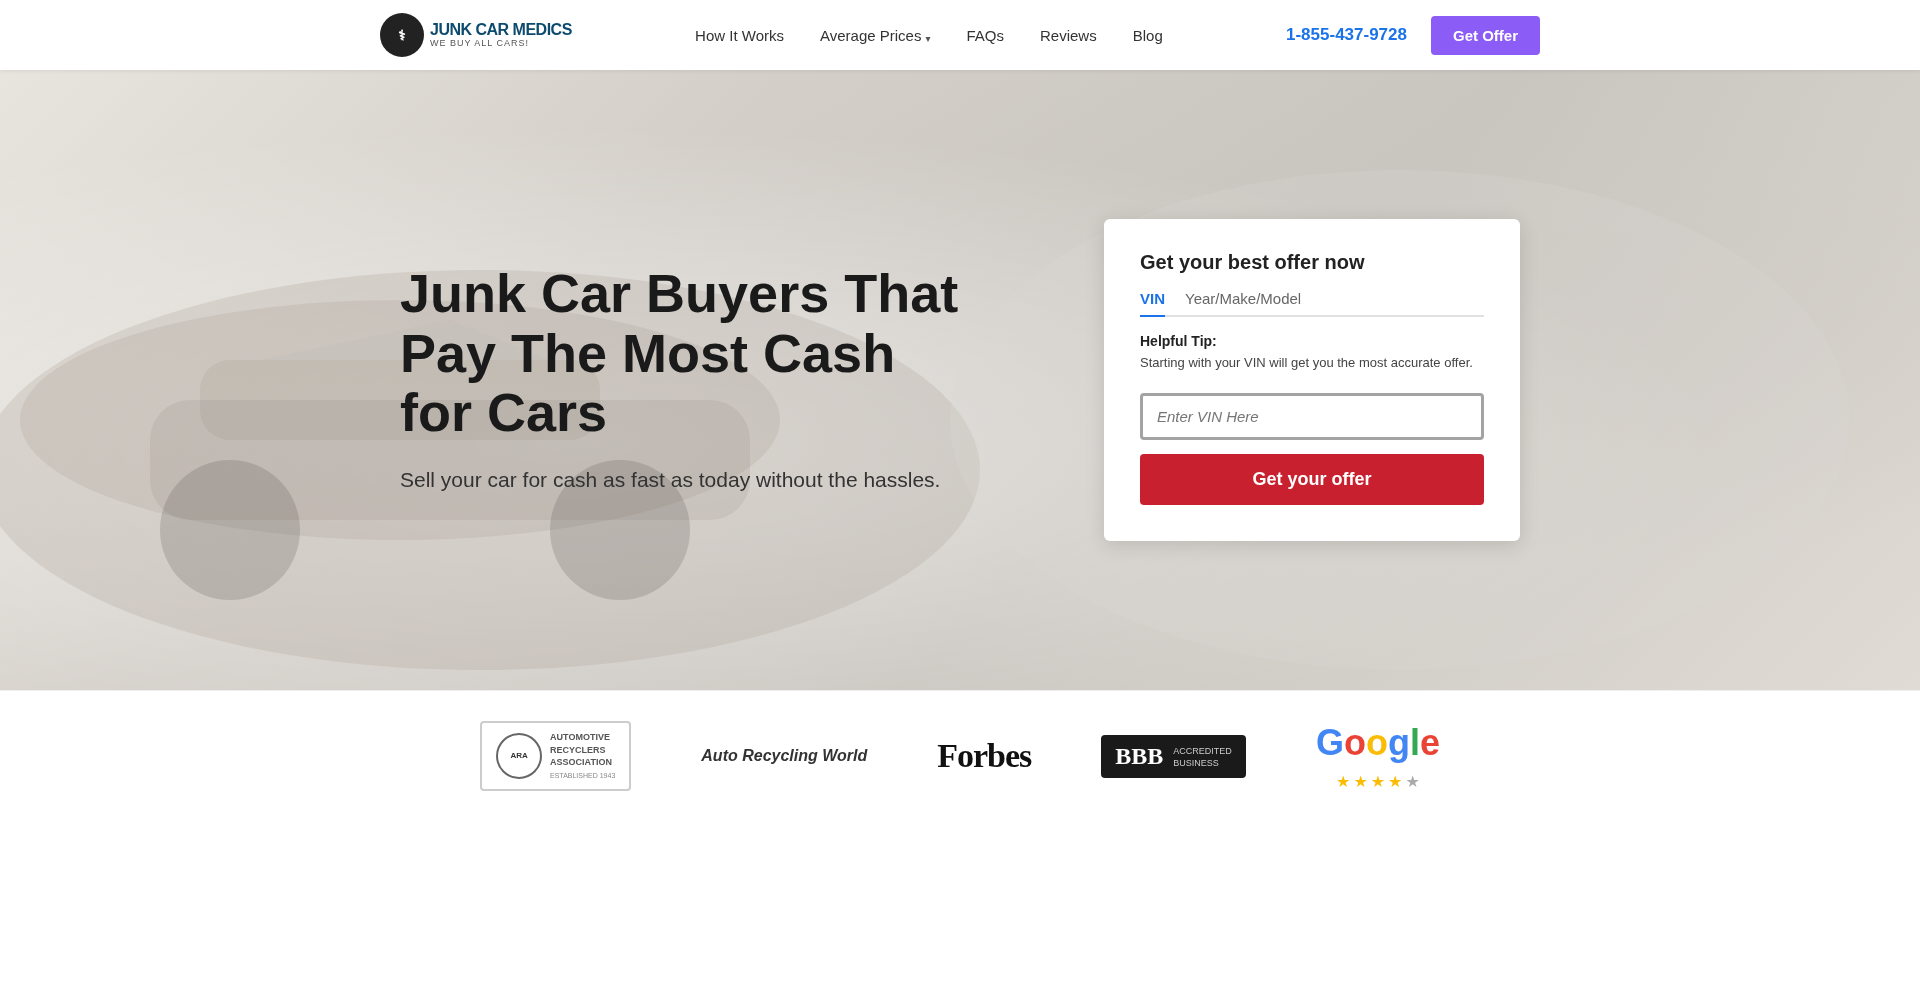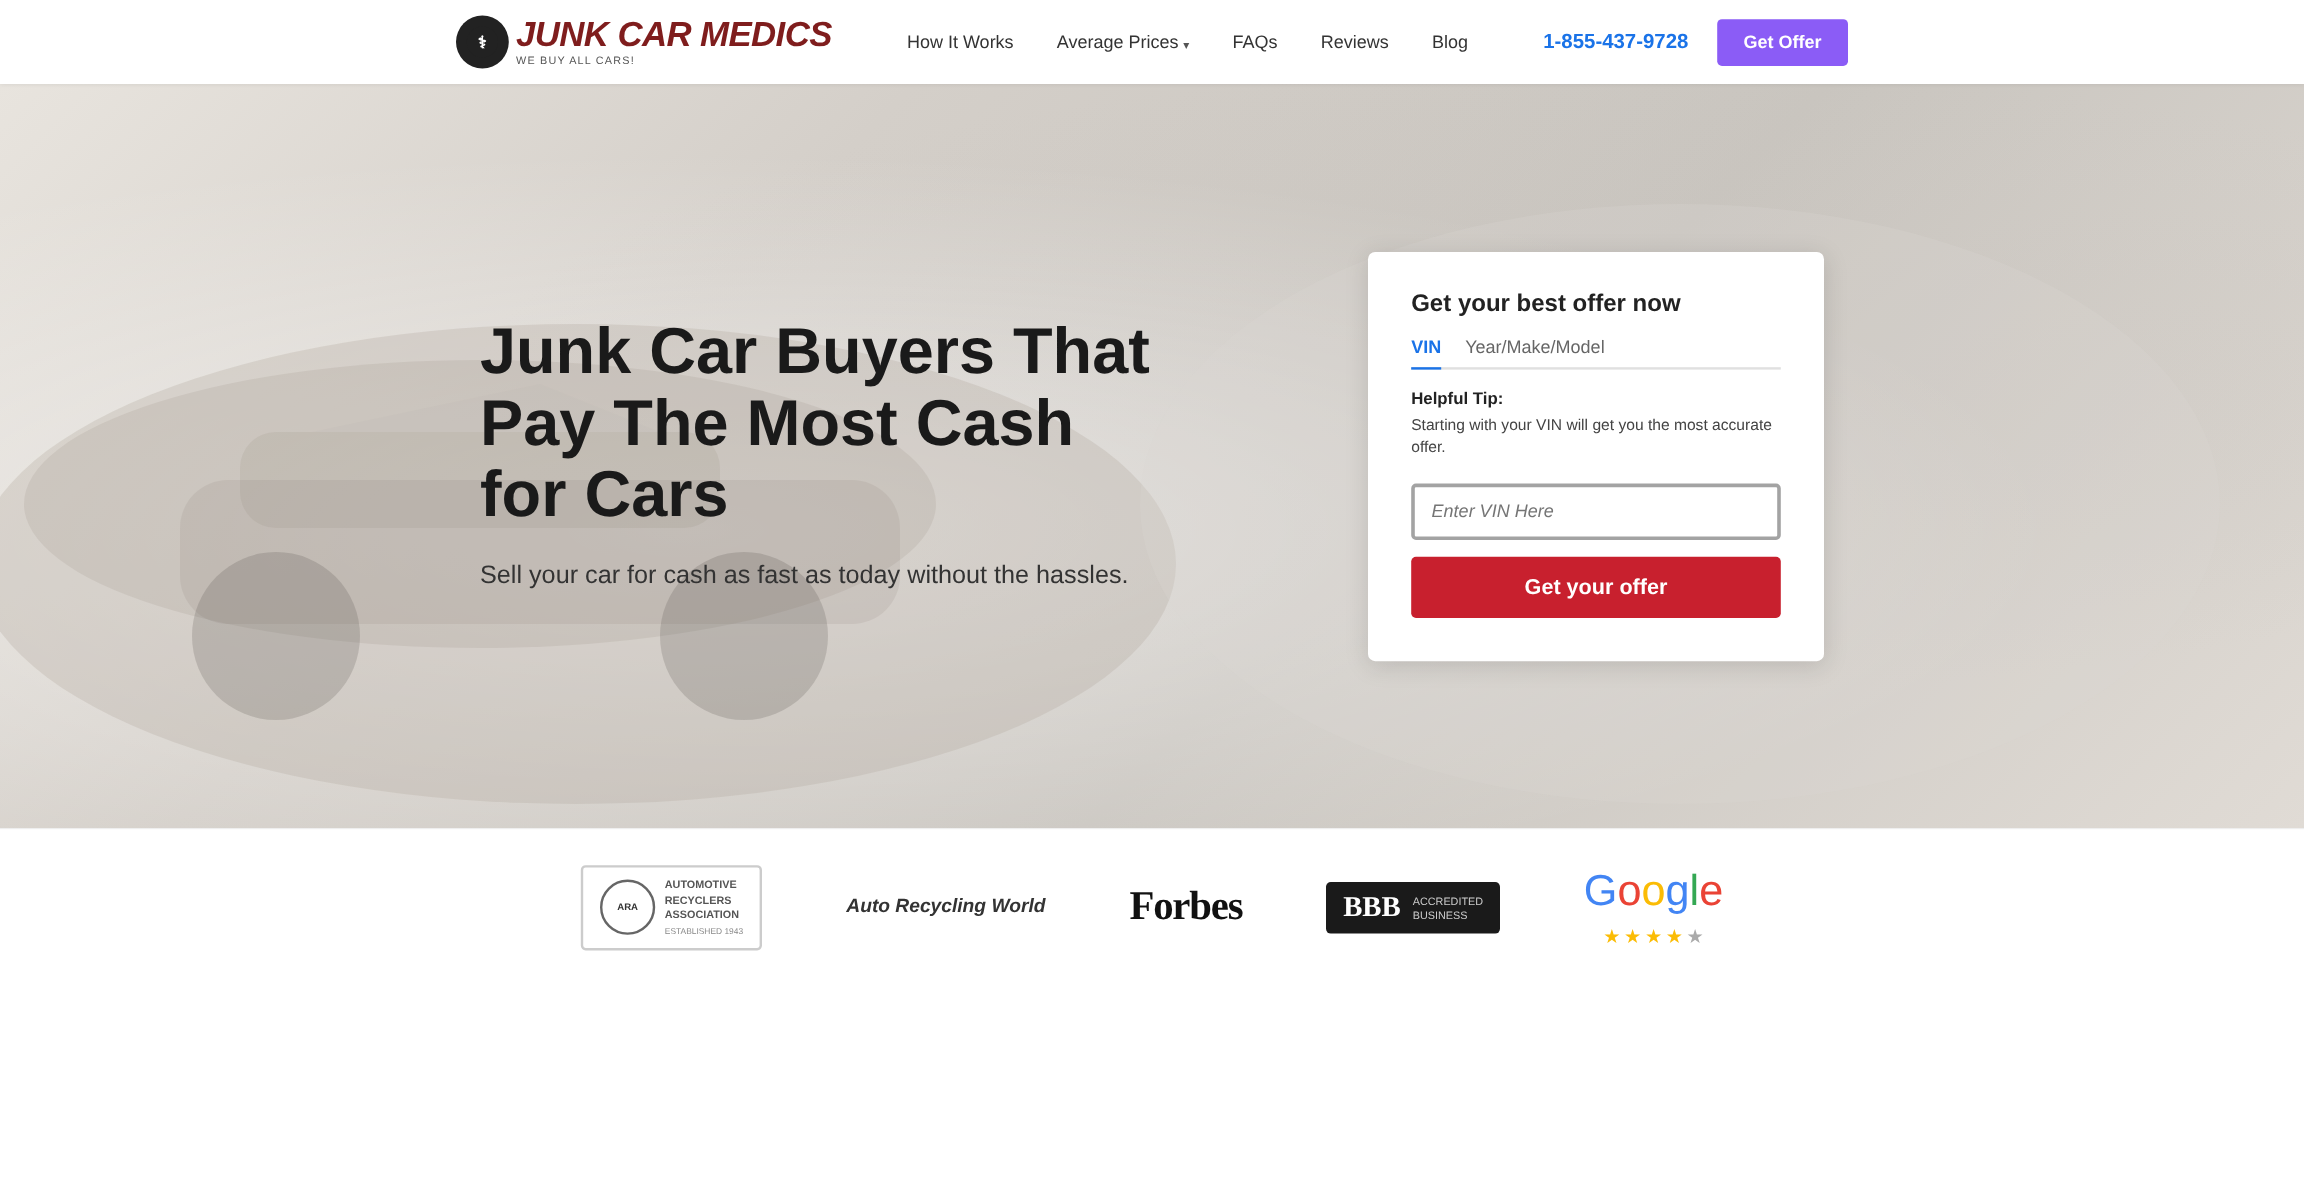--- a/index.html
+++ b/index.html
@@ -27,21 +27,21 @@
       border-radius: 50%;
       display: flex; align-items: center; justify-content: center;
       color: #fff; font-size: 18px; font-weight: 900;
       flex-shrink: 0;
       overflow: hidden;
     }
     .logo-text {
       display: flex; flex-direction: column; line-height: 1.1;
     }
     .logo-main {
-      font-size: 29px; font-weight: 900; color: #7f1d1d; letter-spacing: -0.5px; text-transform: uppercase; font-style: italic;
+      font-size: 16px; font-weight: 900; color: #0c4a6e; letter-spacing: -0.5px; text-transform: uppercase;
     }
     .logo-sub {
       font-size: 9px; color: #555; letter-spacing: 1px; text-transform: uppercase;
     }
     .nav {
       display: flex; align-items: center; gap: 36px;
     }
     .nav-item {
       font-size: 15px; color: #333; text-decoration: none; cursor: pointer;
       display: flex; align-items: flex-end; gap: 4px;
@@ -90,21 +90,21 @@
     }
     .hero-subtext {
       font-size: 21px; color: #333; line-height: 1.5;
     }
 
     
     .offer-card {
       background: #fff; border-radius: 6px;
       box-shadow: 0 4px 20px rgba(0,0,0,0.13);
       padding: 32px 36px 36px;
-      width: 380px; flex-shrink: 0;
+      width: 416px; flex-shrink: 0;
     }
     .offer-card-title {
       font-size: 20px; color: #222; font-weight: 700; margin-bottom: 16px;
     }
     .offer-tabs {
       display: flex; gap: 0; margin-bottom: 16px; border-bottom: 2px solid #e0e0e0;
     }
     .offer-tab {
       font-size: 15px; padding-bottom: 8px; cursor: pointer; margin-right: 20px;
       color: #666; border-bottom: 2px solid transparent; margin-bottom: -2px;
@@ -173,21 +173,21 @@
     }
     .bbb-seal {
       font-size: 24px; font-weight: 900; color: #fff; font-family: serif;
     }
     .bbb-text {
       display: flex; flex-direction: column;
       font-size: 9px; color: #ccc; font-weight: 400; line-height: 1.4; text-transform: uppercase;
     }
     
     .google-logo-text {
-      font-size: 36px; font-weight: 400;
+      font-size: 36px; font-weight: 700;
     }
     .google-g { color: #4285F4; }
     .google-o1 { color: #EA4335; }
     .google-o2 { color: #FBBC05; }
     .google-g2 { color: #4285F4; }
     .google-l { color: #34A853; }
     .google-e { color: #EA4335; }
     .google-stars {
       display: flex; gap: 3px; justify-content: center; margin-top: 4px;
     }

